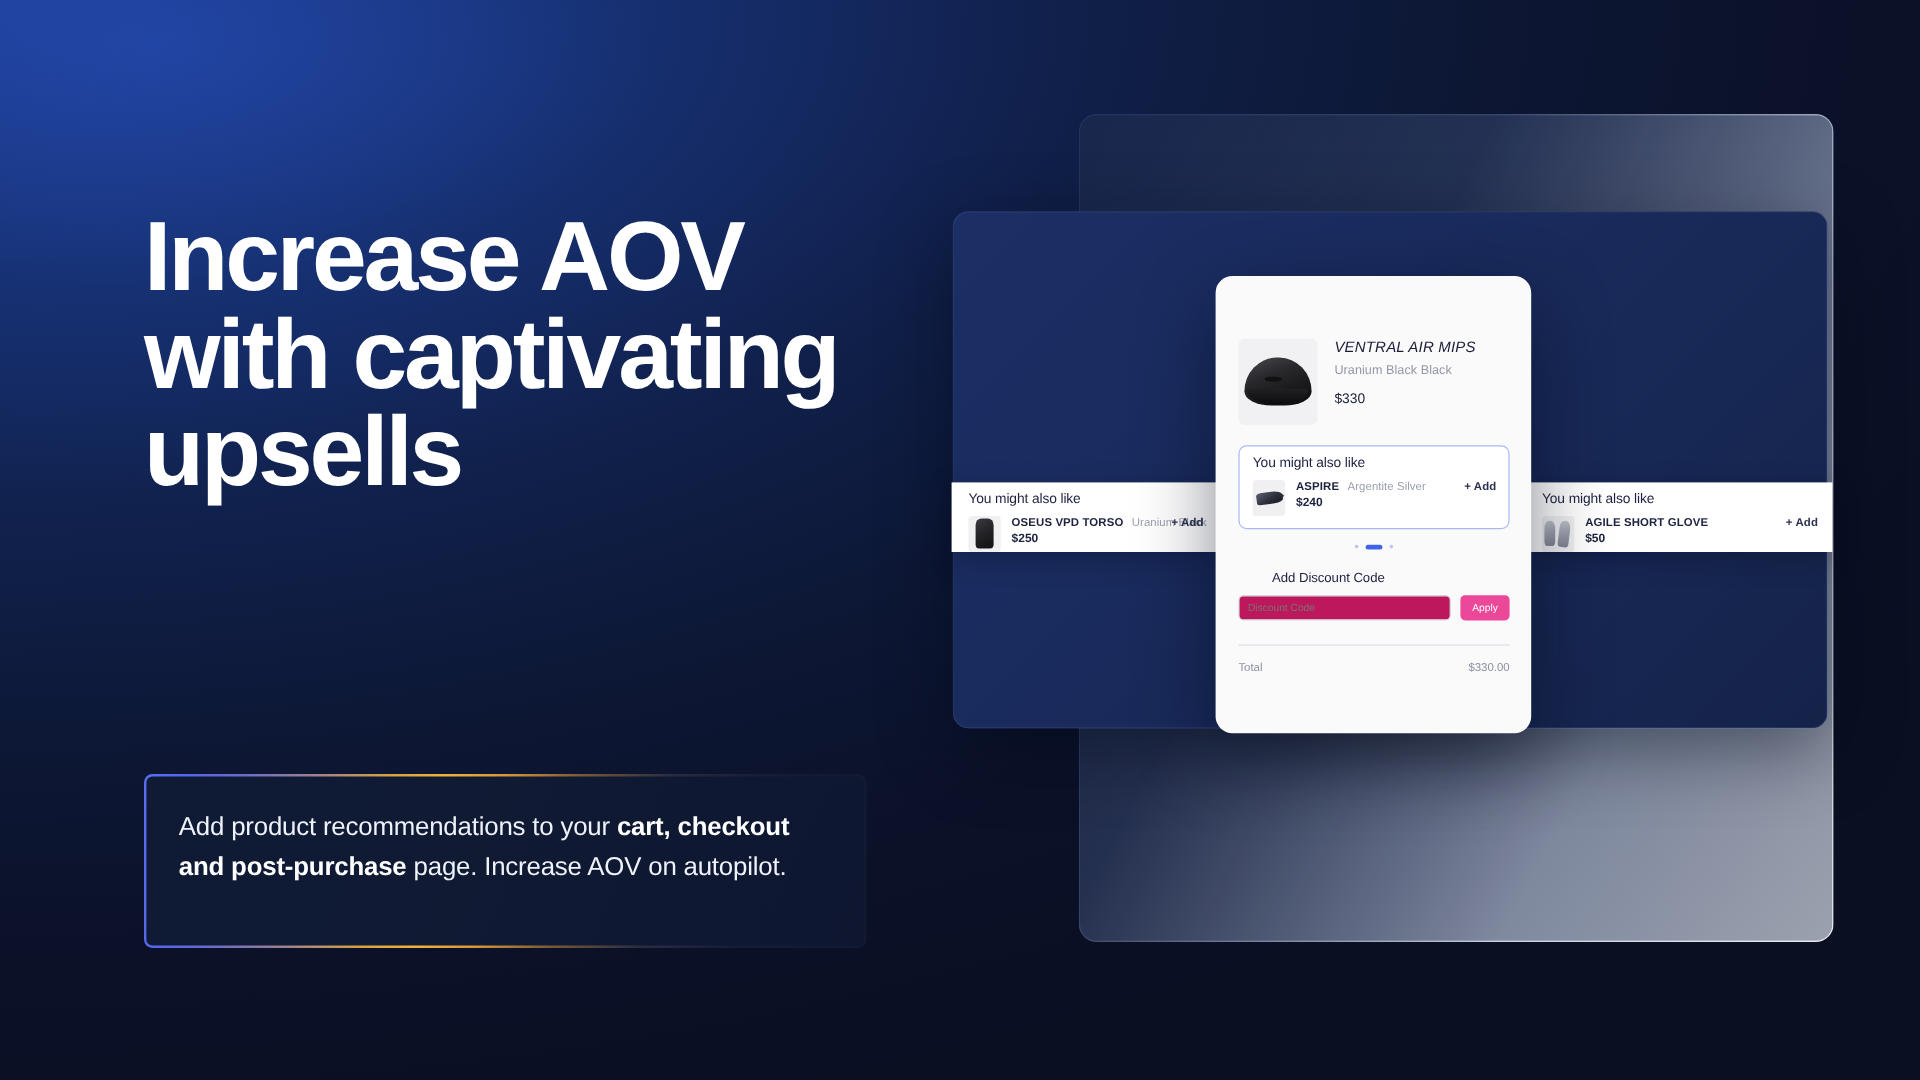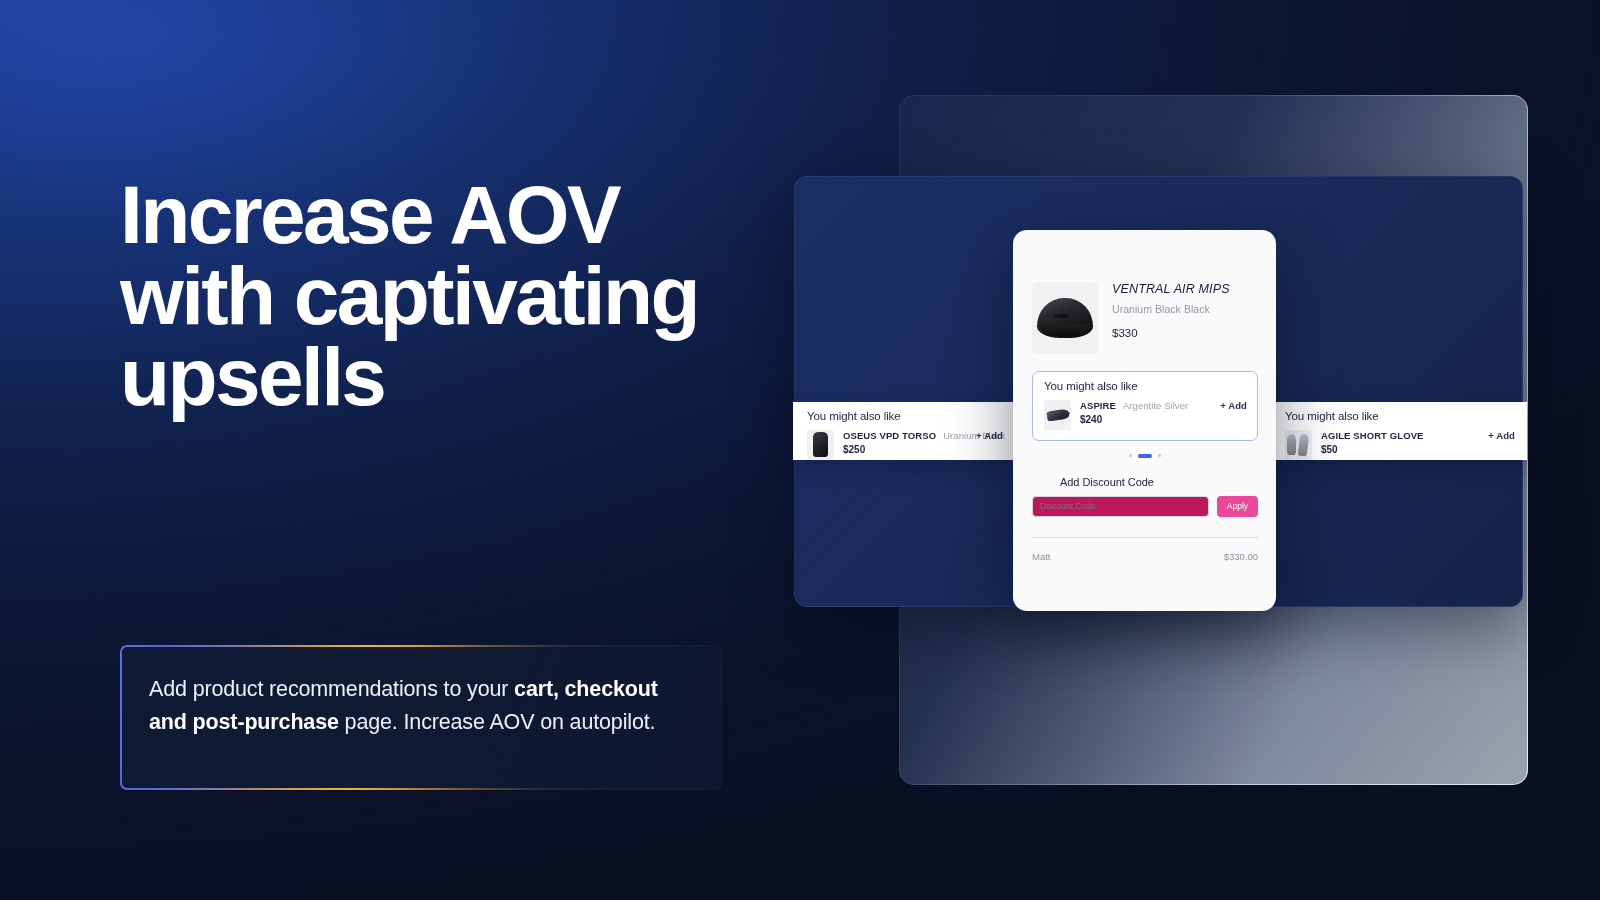--- a/index.html
+++ b/index.html
@@ -299,18 +299,18 @@
     </div>
 
     <div class="discount-label">Add Discount Code</div>
     <div class="discount-row">
       <input class="discount-input" type="text" placeholder="Discount Code" style="">
       <button class="apply-btn">Apply</button>
     </div>
 
     <div class="divider"></div>
     <div class="total-row">
-      <span class="total-label">Matt</span>
+      <span class="total-label">Total</span>
       <span class="total-value">$330.00</span>
     </div>
 
   </div>
 </div>
 
 </body></html>

